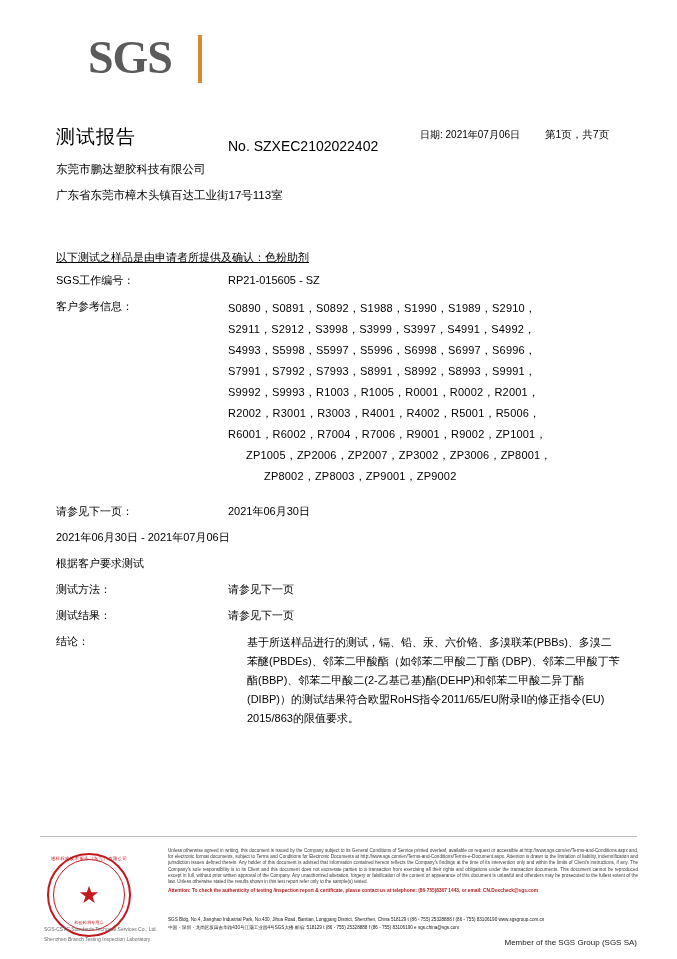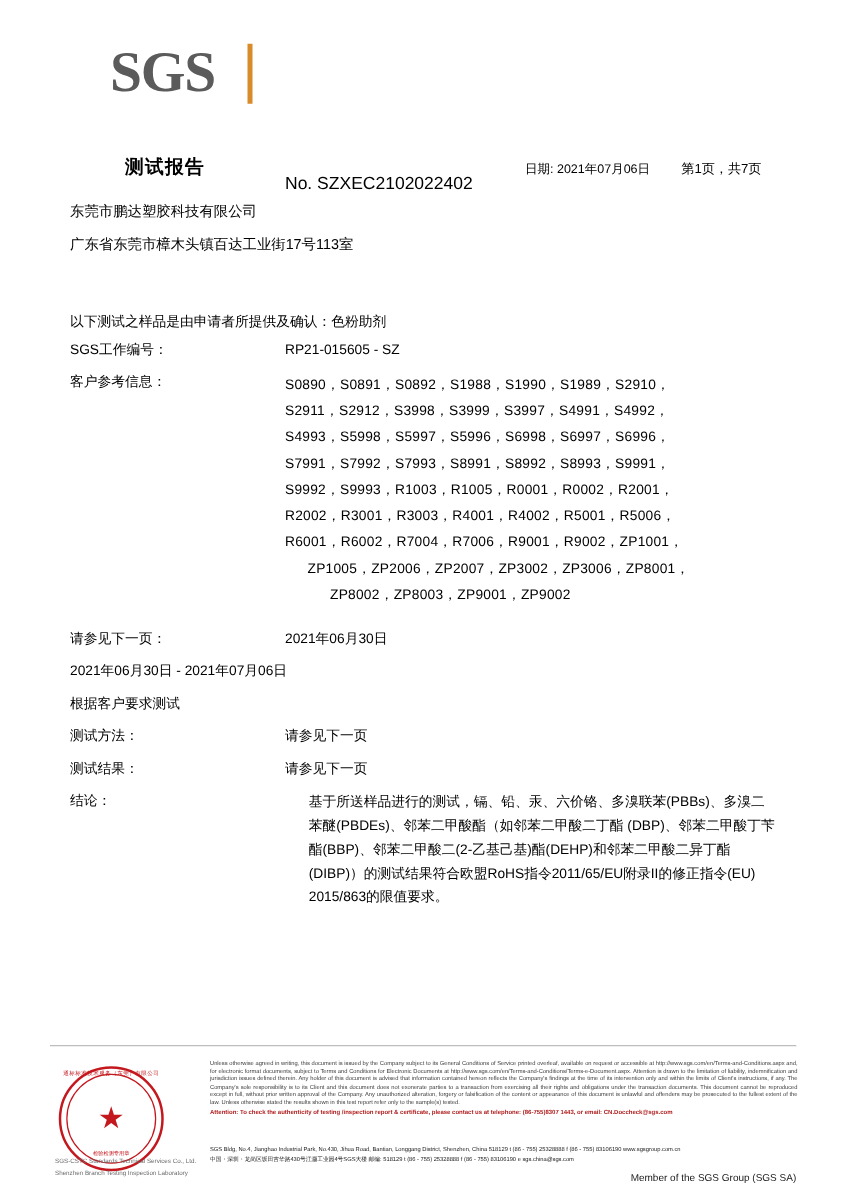--- a/index.html
+++ b/index.html
@@ -45,24 +45,23 @@
     width: 4px;
     height: 48px;
     background: #d98b2b;
   }
 
   
   .report-title {
     position: absolute;
     left: 56px;
     top: 124px;
-    font-size: 15px;
-    font-weight: bold;
+    font-size: 19px;
+    font-weight: normal;
     letter-spacing: 1px;
-    margin-left: 44px;
   }
   .report-no {
     position: absolute;
     left: 228px;
     top: 128px;
     font-size: 14px;
     margin-top: 10px;
   }
   .report-date {
     position: absolute;
@@ -88,20 +87,21 @@
     left: 56px;
     top: 188px;
     font-size: 11.5px;
   }
 
   .intro-line {
     position: absolute;
     left: 56px;
     top: 250px;
     font-size: 11px;
+    text-decoration: underline;
   }
 
   
   .fields {
     position: absolute;
     left: 56px;
     top: 272px;
     width: 565px;
   }
   .field-row {

